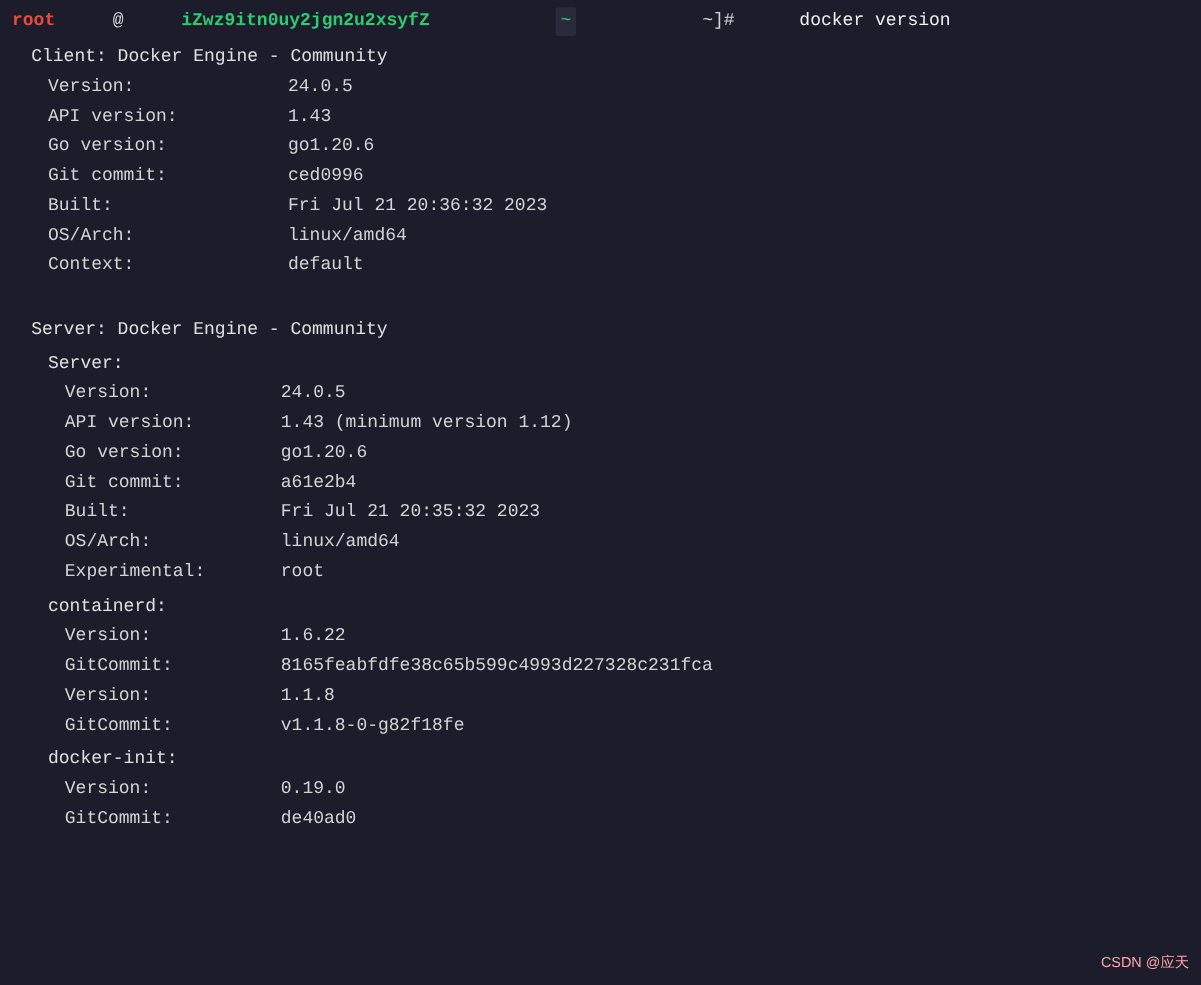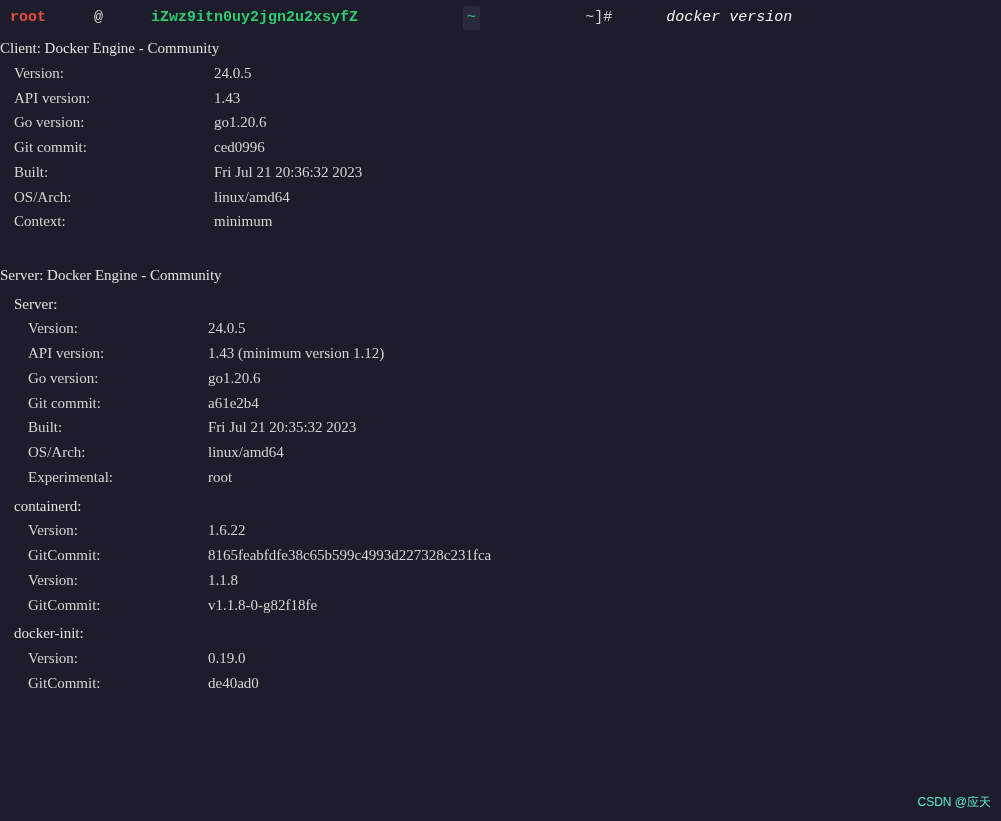--- a/index.html
+++ b/index.html
@@ -55,26 +55,24 @@
       border-radius: 2px;
     }
 
     .prompt-hash {
       color: #d4d4d4;
     }
 
     .prompt-command {
       color: #f0f0f0;
       margin-left: 6px;
-      font-style: italic;
     }
 
     .output-block {
-      padding: 0 0;
-      font-family: Liberation Serif, serif;
+      padding: 0 26px;
     }
 
     .output-line {
       line-height: 1.65;
       display: flex;
       align-items: baseline;
     }
 
     .section-header {
       color: #e0e0e0;
@@ -107,21 +105,21 @@
     }
 
     .empty-line {
       height: 1.65em;
     }
 
     .watermark {
       position: absolute;
       bottom: 10px;
       right: 10px;
-      color: #5eead4;
+      color: #fca5a5;
       font-size: 12px;
       font-family: Arial, sans-serif;
       margin-left: 24px;
     }
   </style>
 </head>
 <body>
 
 <div class="terminal">
 
@@ -152,21 +150,21 @@
     <div class="output-line indent1">
       <span class="key">Built:</span>
       <span class="value">Fri Jul 21 20:36:32 2023</span>
     </div>
     <div class="output-line indent1">
       <span class="key">OS/Arch:</span>
       <span class="value">linux/amd64</span>
     </div>
     <div class="output-line indent1">
       <span class="key">Context:</span>
-      <span class="value">minimum</span>
+      <span class="value">default</span>
     </div>
 
     <div class="empty-line"></div>
 
     <div class="output-line section-header">Server: Docker Engine - Community</div>
 
     <div class="output-line indent1 section-header">Server:</div>
 
     <div class="output-line indent2">
       <span class="key-narrow">Version:</span>

